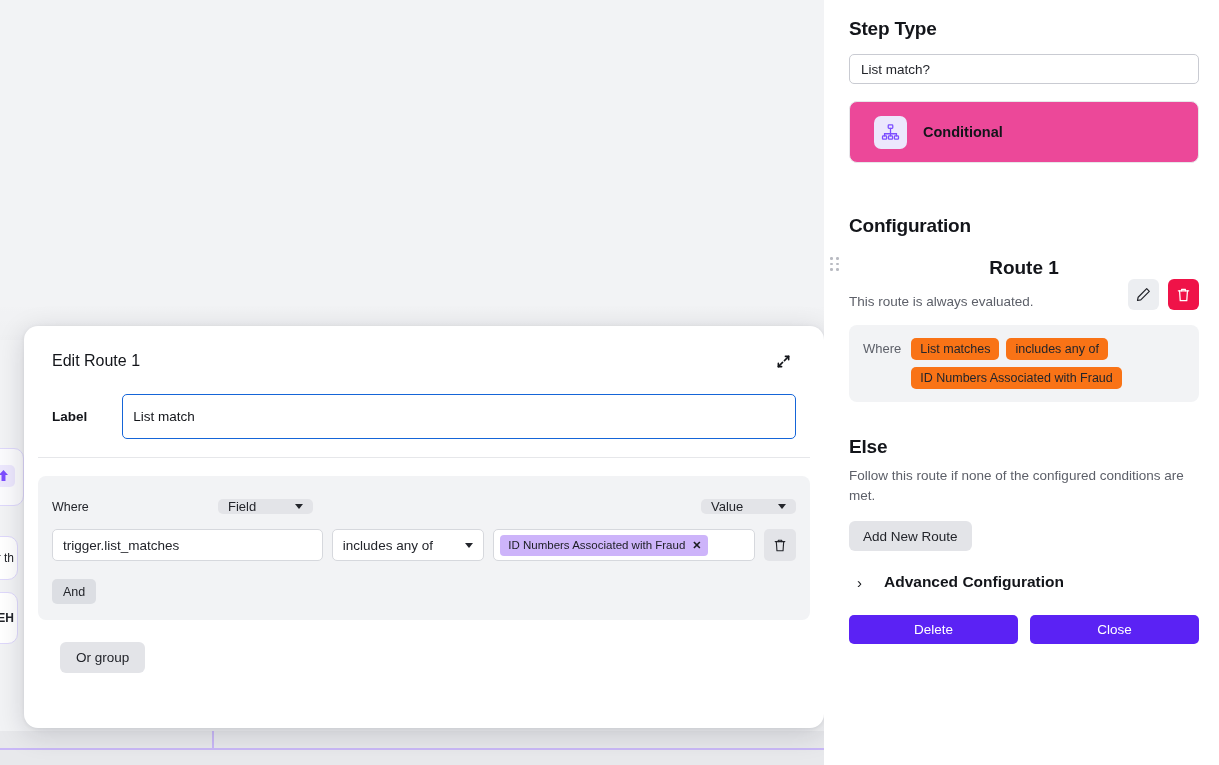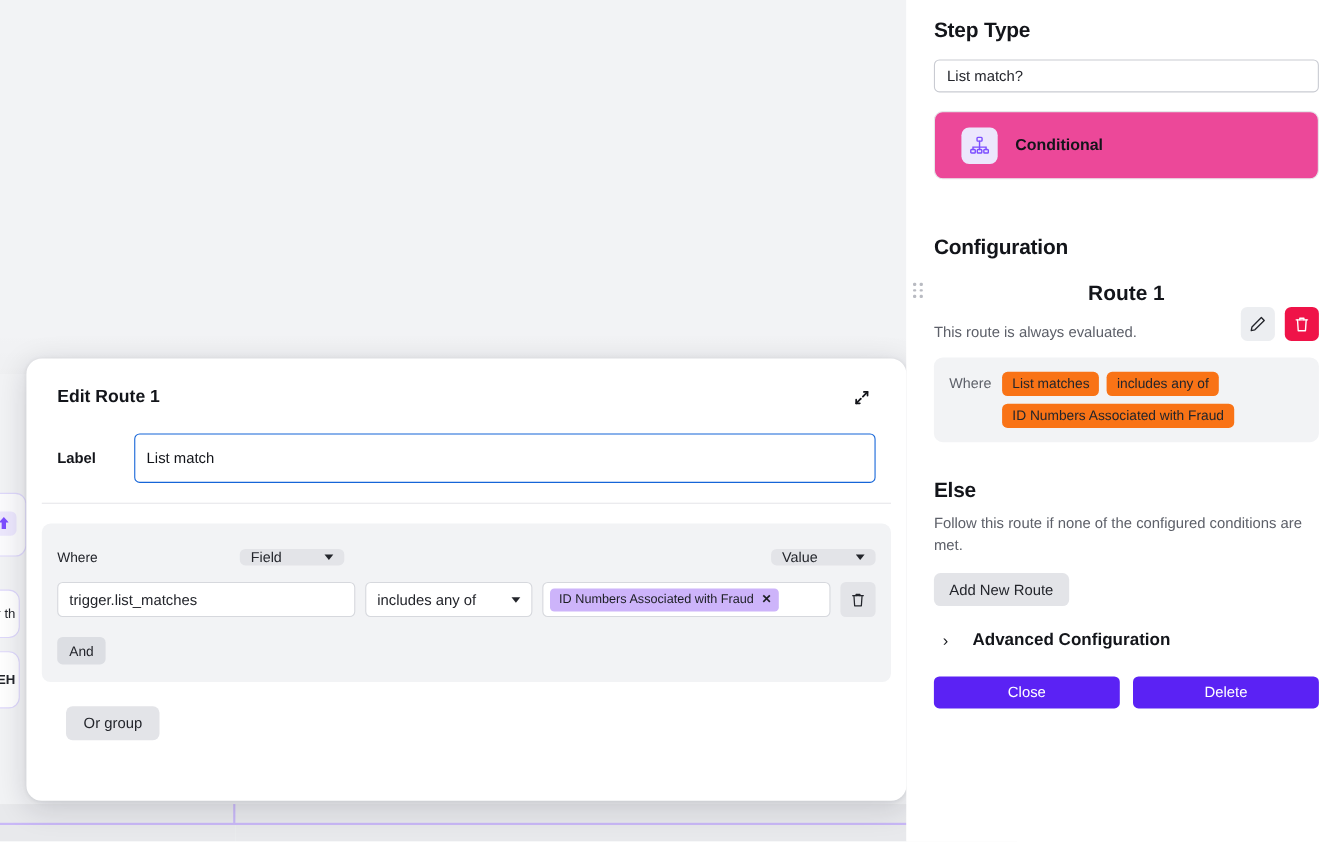--- a/index.html
+++ b/index.html
@@ -72,21 +72,21 @@
     width: 800px; height: 402px;
     background: #ffffff;
     border-radius: 14px;
     box-shadow: 0 6px 28px rgba(16,20,40,0.16), 0 1px 4px rgba(16,20,40,0.08);
     overflow: hidden;
   }
   .modal-header {
     display: flex; align-items: center; justify-content: space-between;
     padding: 22px 28px 0 28px;
   }
-  .modal-title { font-size: 16px; font-weight: bold; color: #13151a; }
+  .modal-title { font-size: 16px; font-weight: normal; color: #13151a; }
   .expand-btn {
     width: 26px; height: 26px; display: flex; align-items: center; justify-content: center;
     cursor: pointer; background: none; border: none;
   }
   .label-row {
     display: flex; align-items: center; gap: 35px;
     padding: 20px 28px 0 28px;
   }
   .label-text { font-size: 13.5px; font-weight: bold; color: #13151a; }
   .label-input {
@@ -420,17 +420,17 @@
     <div class="else-desc">Follow this route if none of the configured conditions are met.</div>
 
     <button class="add-route-btn">Add New Route</button>
 
     <div class="advanced-row">
       <span class="chev">›</span>
       <span class="advanced-label">Advanced Configuration</span>
     </div>
 
     <div class="footer-btns">
+      <button class="primary-btn">Delete</button>
       <button class="primary-btn">Close</button>
-      <button class="primary-btn">Delete</button>
     </div>
   </div>
 </div>
 
 </body></html>

